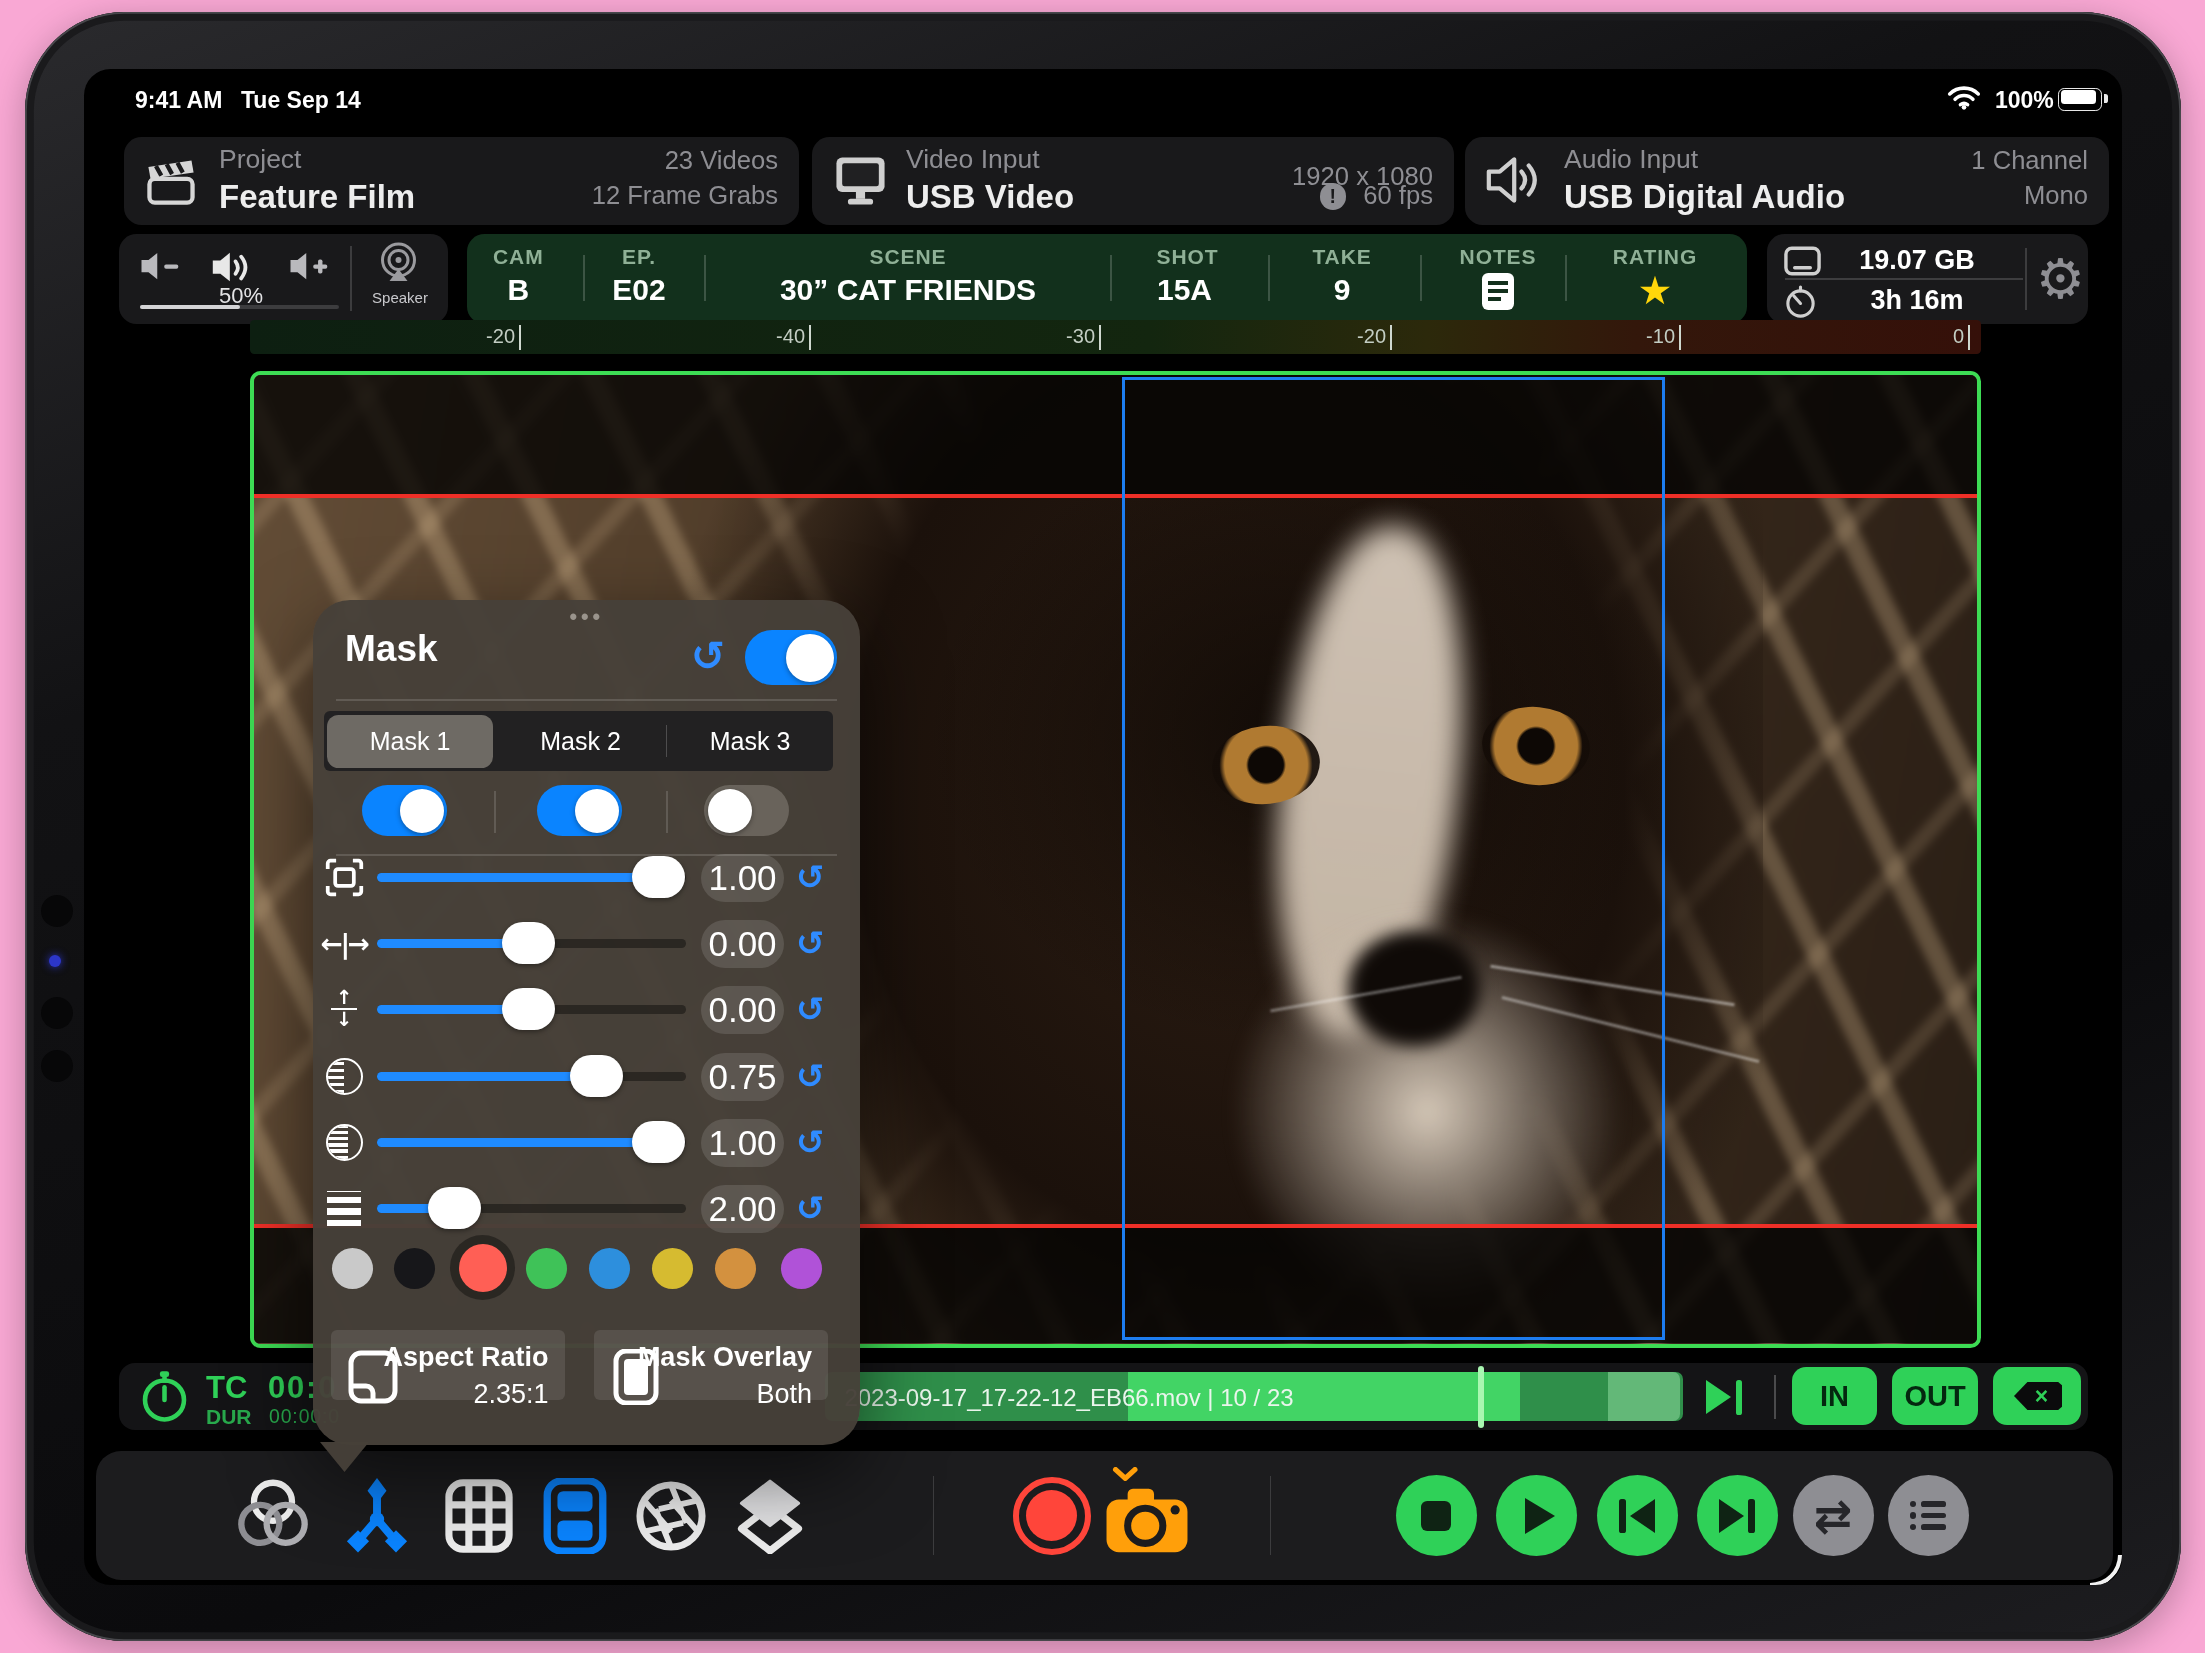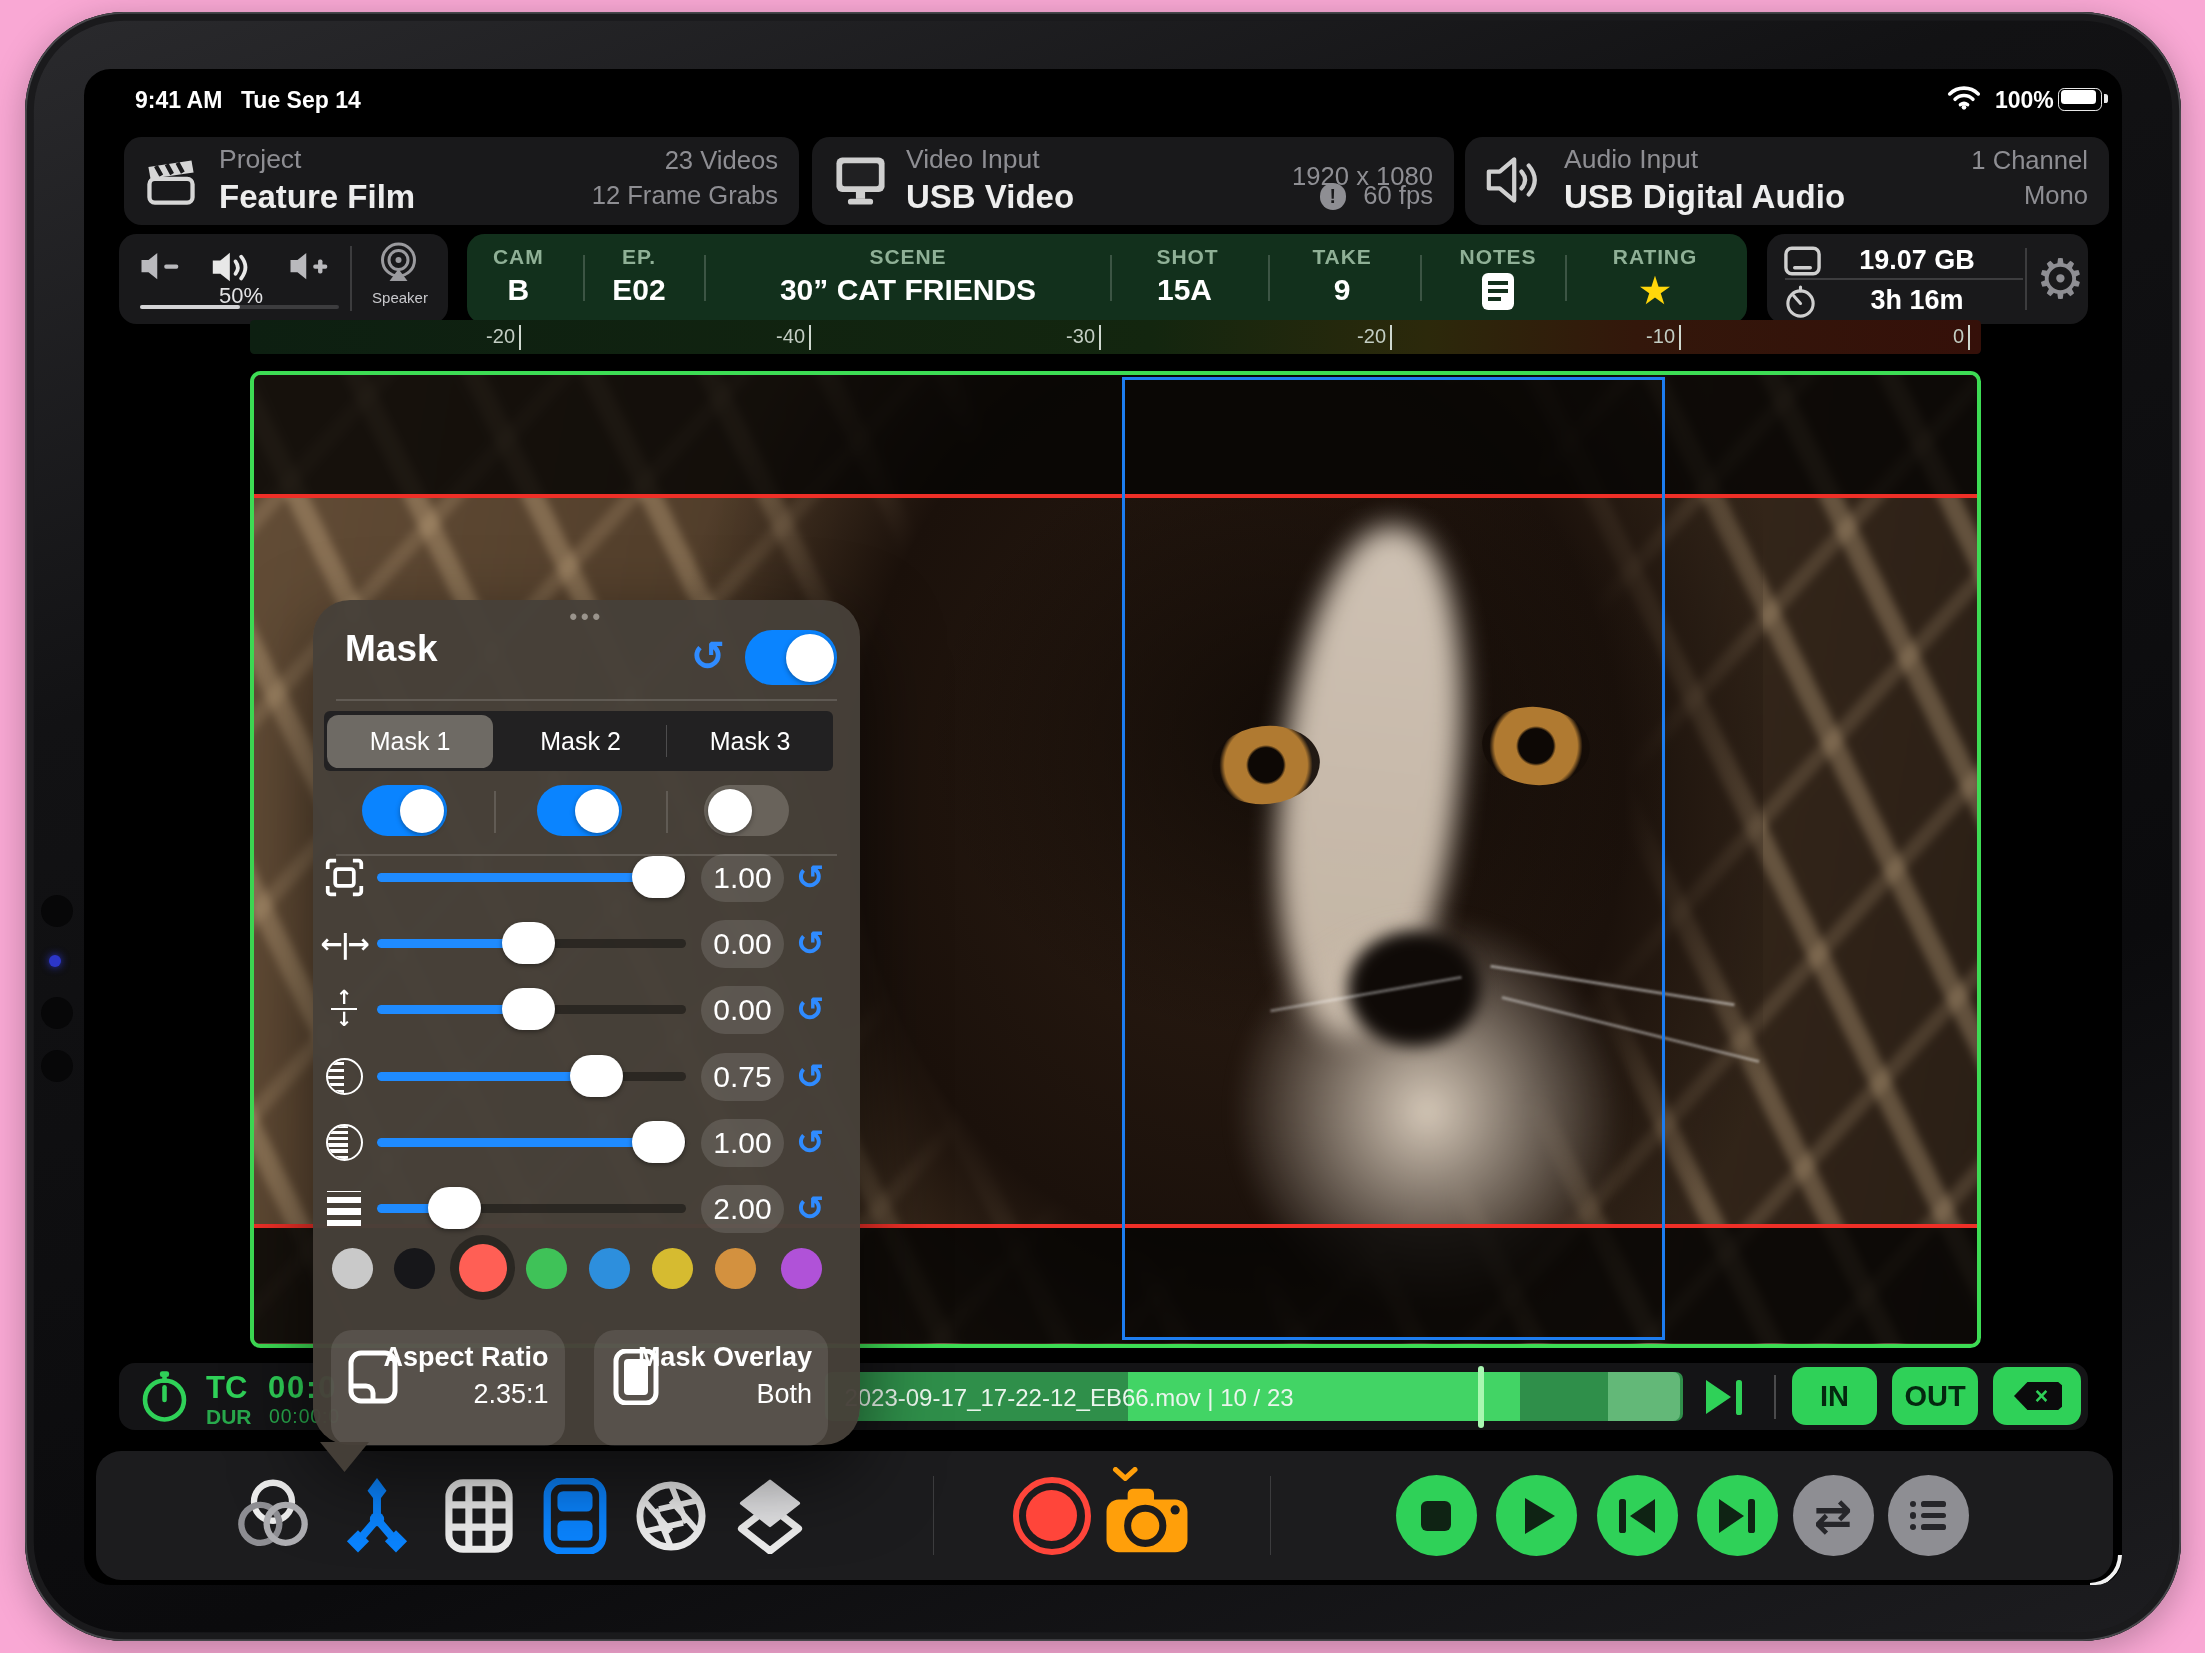--- a/index.html
+++ b/index.html
@@ -28,29 +28,29 @@
   .sw.on{background:#0a84ff;} .sw.on .knob{right:3.5px;}
   .sw.off{background:rgba(135,130,122,.55);} .sw.off .knob{left:3.5px;}
   
   #mask-panel{position:absolute;left:229px;top:531px;width:547px;height:845px;border-radius:37px;
               background:rgba(70,64,57,.97);box-shadow:0 30px 79px rgba(0,0,0,.55);z-index:40;}
   #panel-tail{position:absolute;left:236px;top:1373px;width:49px;height:30px;background:rgba(70,64,57,.97);
               clip-path:polygon(0 0,100% 0,50% 100%);z-index:40;}
   .hairline{position:absolute;left:23px;right:23px;height:1.8px;background:rgba(255,255,255,.14);}
   .seg{position:absolute;top:7px;height:46px;line-height:46px;text-align:center;color:#fff;font-size:25px;}
   .pill{position:absolute;width:83px;height:48px;border-radius:24px;background:rgba(255,255,255,.12);
-        color:#fff;font-size:30px;text-align:center;line-height:48px;}
+        color:#fff;font-size:35px;text-align:center;line-height:48px;}
   .reset{color:#2f8bff;font-size:34px;font-weight:bold;}
   .track{position:absolute;left:64px;top:27px;width:309px;height:8.8px;border-radius:4.4px;background:rgba(20,18,16,.55);}
   .fill{position:absolute;left:0;top:0;height:8.8px;border-radius:4.4px;background:#1f8bff;}
   .knob2{position:absolute;top:-17px;width:53px;height:42px;border-radius:21px;background:#fff;
          box-shadow:0 1.8px 5.3px rgba(0,0,0,.4);}
   .sld-icon{position:absolute;left:7px;top:7px;width:48px;height:48px;display:flex;align-items:center;justify-content:center;}
   .dot{position:absolute;border-radius:50%;}
-  .pbtn{position:absolute;top:730px;width:234px;height:116px;border-radius:21px;background:rgba(255,255,255,.10);}
+  .pbtn{position:absolute;top:730px;width:234px;height:70px;border-radius:6px;background:rgba(255,255,255,.10);}
   .pbtn .t1{position:absolute;right:16px;top:12.4px;color:#fff;font-size:27px;font-weight:bold;}
   .pbtn .t2{position:absolute;right:16px;top:49px;color:#fff;font-size:27px;}
   
   .circ{position:absolute;top:24px;width:81px;height:81px;border-radius:50%;display:flex;align-items:center;justify-content:center;}
   .circ.green{background:#2fd158;} .circ.gray{background:#8e8e93;}
   .gdark{background:#0f2314;}
   
   .editbtn{position:absolute;top:1298px;height:58px;border-radius:14px;background:#2fd158;color:#04280f;
            font-size:29px;font-weight:bold;text-align:center;line-height:58px;}
   .ticklbl{position:absolute;top:5.3px;height:25px;font-size:20px;color:#c3cdc3;text-align:right;

